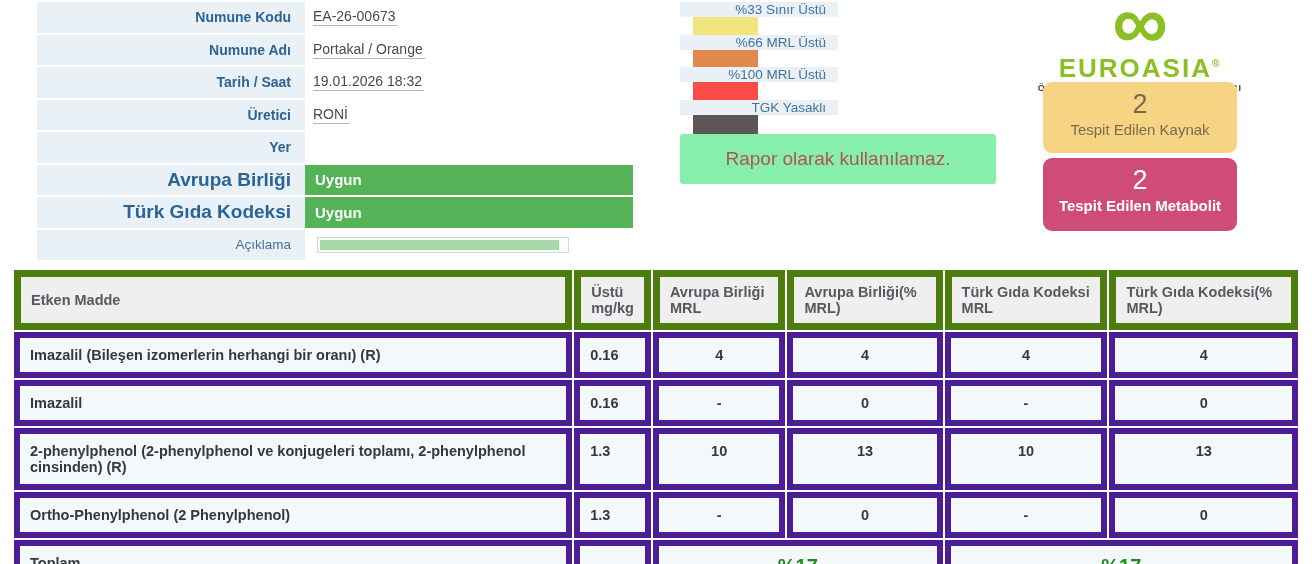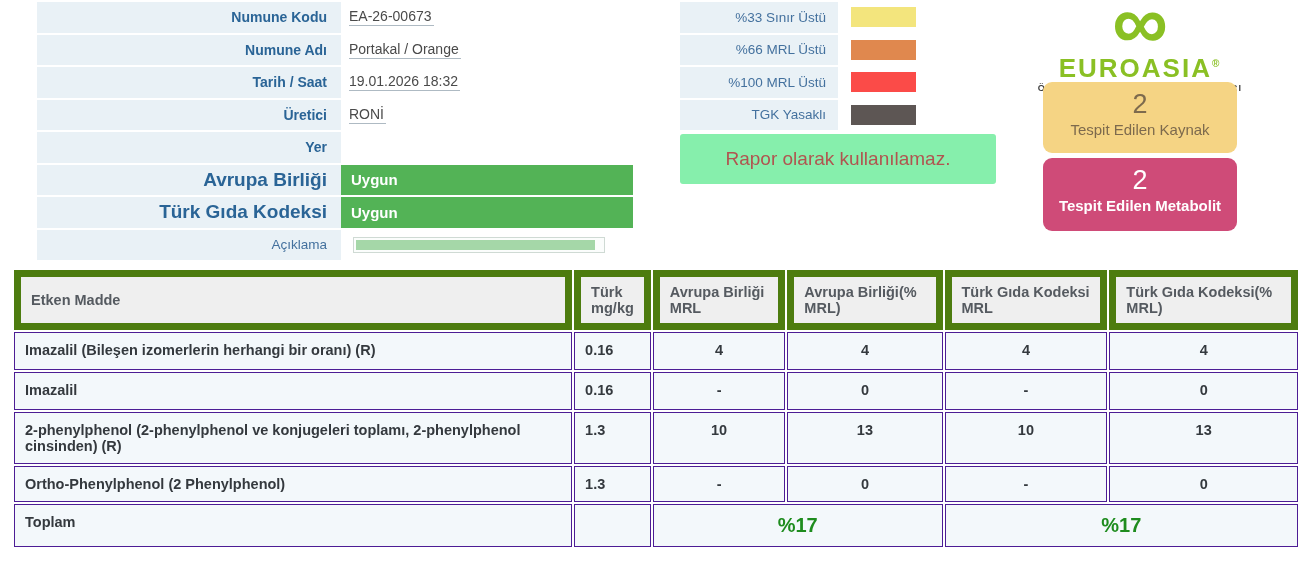--- a/index.html
+++ b/index.html
@@ -3,36 +3,36 @@
 <meta charset="utf-8">
 <style>
   * { margin:0; padding:0; box-sizing:border-box; }
   html,body { background:#ffffff; }
   body { font-family:"Liberation Sans","DejaVu Sans",sans-serif; color:#444; }
   .canvas { position:relative; width:1312px; height:564px; background:#fff; overflow:hidden; }
 
   
   .sample-form { position:absolute; left:37px; top:2px; width:596px; }
   .sf-row { display:flex; height:32.5px; border-bottom:2px solid #ffffff; }
-  .sf-label { width:304px; background:#e9f1f6; color:#2a6496; font-weight:bold; font-size:14px;
+  .sf-label { width:268px; background:#e9f1f6; color:#2a6496; font-weight:bold; font-size:14px;
               display:flex; align-items:center; justify-content:flex-end; padding-right:14px;padding-left:32px; }
   .sf-label.big { font-size:19px; }
   .sf-label.plain { font-weight:normal; color:#44719e; font-size:13.5px; }
   .sf-value { flex:1; background:#ffffff; display:flex; align-items:center; padding-left:8px; }
   .sf-underline { display:inline-block; font-size:14px; color:#4a4a4a; border-bottom:1px solid #aebac3;
                   padding:0 2px 1px 0; min-width:10px; }
   .sf-status { flex:1; background:#53b356; color:#ffffff; font-weight:bold; font-size:15px;
                display:flex; align-items:center; padding-left:10px; }
   .sf-barbox { width:252px; margin-left:4px; height:16px; background:#fbfdfc; border:1px solid #cfdad4;
                display:flex; align-items:center; padding:2px; }
   .sf-barfill { height:10px; width:97%; background:#a5d7a8; }
 
   
   .legend { position:absolute; left:680px; top:2px; width:276px; }
-  .lg-row { display:flex; height:32.5px; border-bottom:2px solid #ffffff; }
+  .lg-row { display:flex; height:32.5px; border-bottom:2px solid #ffffff;flex-direction:column; }
   .lg-label { width:158px; background:#e9f1f6; color:#44719e; font-size:13.5px;
               display:flex; align-items:center; justify-content:flex-end; padding-right:12px; }
   .lg-swatchcell { flex:1; background:#ffffff; display:flex; align-items:center; padding-left:13px; }
   .lg-swatch { width:65px; height:20px; }
   .sw-yellow { background:#f3e57d; }
   .sw-orange { background:#e0884e; }
   .sw-red    { background:#fb4b48; }
   .sw-dark   { background:#5d5654; }
 
   .alert-box { position:absolute; left:680px; top:134px; width:316px; height:50px; background:#86efac;
@@ -49,21 +49,21 @@
   .card-kaynak { top:82px; height:71px; background:#f5d484; color:#7d6a4d; }
   .card-metabolit { top:158px; height:73px; background:#cf4b78; color:#ffffff; }
   .card-num { font-size:27px; line-height:32px; }
   .card-label { font-size:15px; margin-top:1px; }
   .card-metabolit .card-label { font-weight:bold; }
 
   
   .results { position:absolute; left:12px; top:268px; width:1288px; border-collapse:separate; border-spacing:2px; }
   .results th { background:#efefef; border:7px solid #4d7c0f; color:#555a60; font-size:14.5px; font-weight:bold;
                 text-align:left; padding:7px 10px; vertical-align:middle; height:48px; }
-  .results td { background:#f3f8fb; border:1px solid #4c1d95; color:#34393e; font-size:14.5px; font-weight:bold;
+  .results td { background:#f3f8fb; border:6px solid #4c1d95; color:#34393e; font-size:14.5px; font-weight:bold;
                 padding:9px 10px; vertical-align:top; }
   .results td.num { text-align:center; }
   .results tr.r1 td, .results tr.r2 td { height:38px; }
   .results tr.r3 td { height:46px; }
   .results tr.r4 td { height:36px; }
   .results tr.total td { height:41px; }
   .results td.pct { text-align:center; vertical-align:middle; color:#1e8c1e; font-size:20px; }
 </style>
 </head>
 <body>
@@ -166,21 +166,21 @@
       <col style="width:571px">
         <col style="width:60px">
         <col style="width:134px">
       <col style="width:157px">
         <col style="width:165px">
         <col style="width:191px">
     </colgroup>
     <tbody>
         <tr>
       <th>Etken Madde</th>
-      <th>Türk mg/kg</th>
+      <th>Üstü mg/kg</th>
       <th>Avrupa Birliği MRL</th>
       <th>Avrupa Birliği(% MRL)</th>
       <th>Türk Gıda Kodeksi MRL</th>
       <th>Türk Gıda Kodeksi(% MRL)</th>
     </tr>
     <tr class="r1">
       <td>Imazalil (Bileşen izomerlerin herhangi bir oranı) (R)</td>
       <td>0.16</td>
       <td class="num">4</td>
       <td class="num">4</td>

